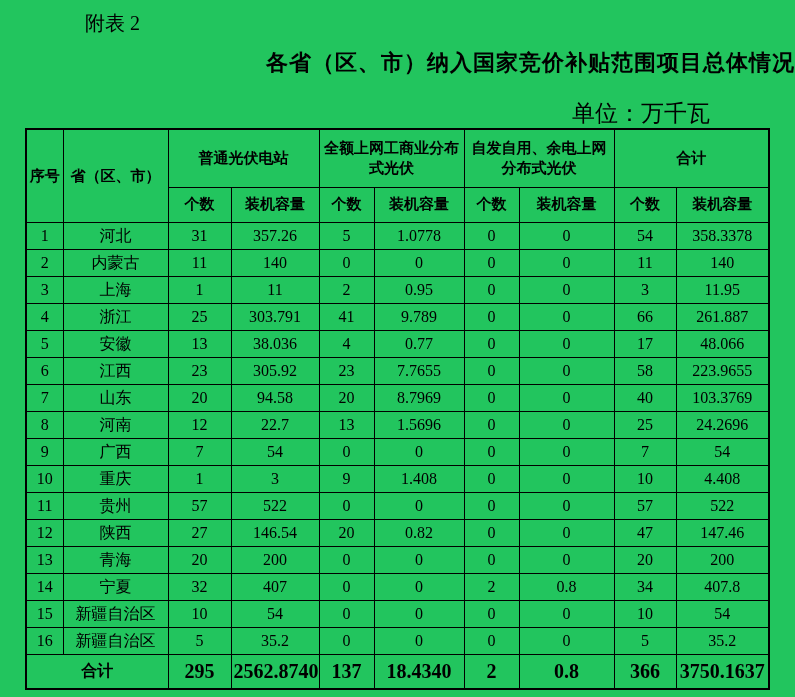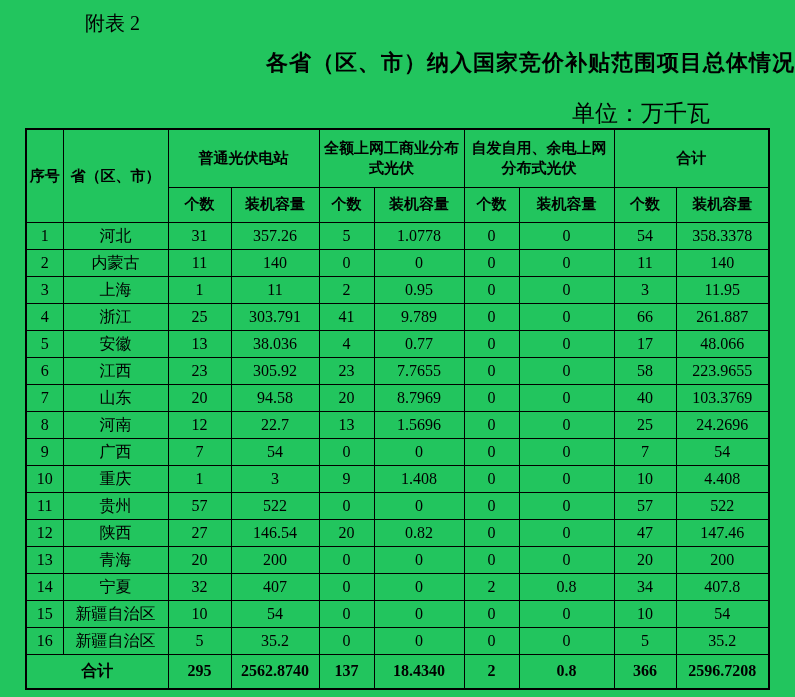--- a/index.html
+++ b/index.html
@@ -66,21 +66,21 @@
   tr.sub-row { height: 35px; }
   table.main tbody td {
     font-family: "Liberation Serif", "DejaVu Serif", serif;
     font-size: 16px;
     height: 26px;
     line-height: 1.0;
   }
   tr.total-row { height: 35px; }
   tr.total-row td {
     font-weight: bold;
-    font-size: 16px;
+    font-size: 20px;
   }
   tr.total-row td.total-label {
     font-family: "Liberation Sans", "DejaVu Sans", sans-serif;
     font-size: 16px;
   }
 </style>
 </head>
 <body>
 
 <div class="page">
@@ -322,18 +322,18 @@
     <tfoot>
       <tr class="total-row">
         <td colspan="2" class="total-label">合计</td>
         <td>295</td>
         <td>2562.8740</td>
         <td>137</td>
         <td>18.4340</td>
         <td>2</td>
         <td>0.8</td>
         <td>366</td>
-        <td>2596.7208</td>
+        <td>3750.1637</td>
       </tr>
     </tfoot>
   </table>
 
 </div>
 
 </body></html>

